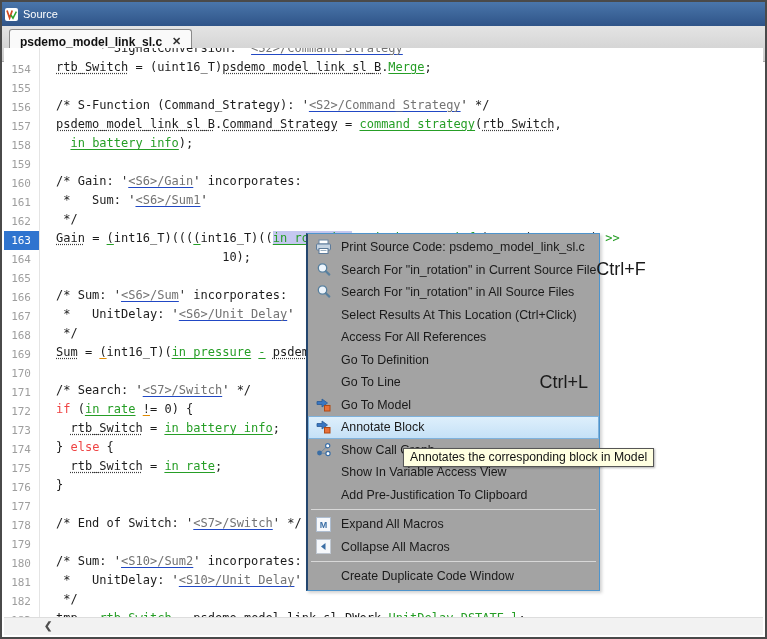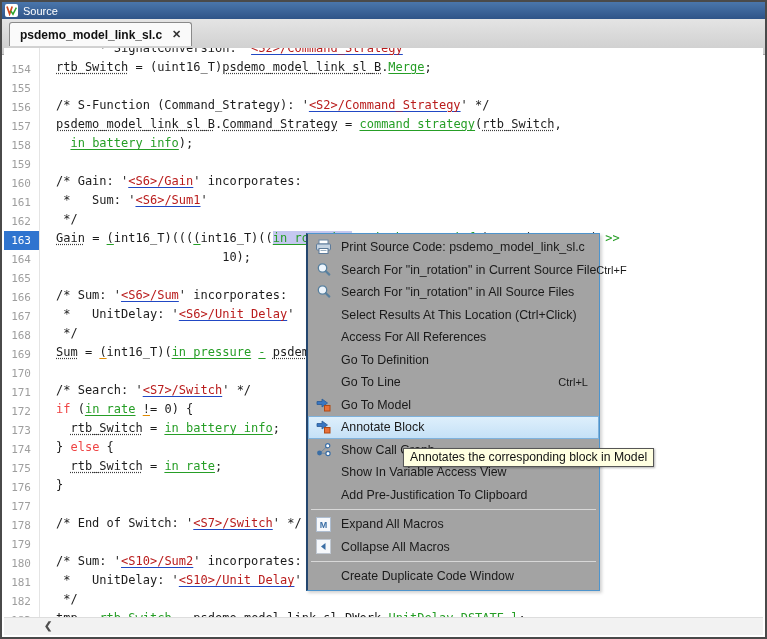--- a/index.html
+++ b/index.html
@@ -4,21 +4,21 @@
 <style>
   * { margin:0; padding:0; box-sizing:border-box; }
   html,body { width:767px; height:639px; background:#8a8a8a; }
   .window {
     position:relative; width:767px; height:639px;
     border:2px solid #4a4a4a; background:#fff; overflow:hidden;
     font-family:"Liberation Sans", sans-serif;
   }
   
   .titlebar {
-    height:17px; background:linear-gradient(#4a76ab,#2f5488);
+    height:24px; background:linear-gradient(#4a76ab,#2f5488);
     display:flex; align-items:center; gap:5px; padding-left:3px;
   }
   .app-icon {
     width:13px; height:13px; background:#fff; border-radius:2px;
     display:flex; align-items:center; justify-content:center; flex:0 0 13px;
   }
   .title-text { color:#fff; font-size:11px; }
   
   .tabbar {
     height:36px; background:linear-gradient(#e4e4e4,#cdcdcd);
@@ -43,40 +43,40 @@
     color:#9e9e9e; font:11px "DejaVu Sans Mono", monospace;
     border-right:1px solid #e4e4e4; line-height:19px;
   }
   .ln-sel { background:#2f74cf; color:#fff; }
   .code-text {
     font:12px "DejaVu Sans Mono", monospace; white-space:pre;
     padding-left:16px; color:#1c1c1c;
   }
   .sg-dot  { text-decoration:underline dotted #3c3c3c; text-underline-offset:2px; }
   .sg-grn  { color:#269e26; text-decoration:underline solid #269e26; text-underline-offset:2px; }
-  .sg-link { color:#b91c1c; text-decoration:underline solid #2148c4; text-underline-offset:2px; }
+  .sg-link { color:#737373; text-decoration:underline solid #2148c4; text-underline-offset:2px; }
   .sg-gu   { text-decoration:underline solid #269e26; text-underline-offset:2px; }
   .sg-ou   { text-decoration:underline solid #e08a00; text-underline-offset:2px; }
   .sg-grnt { color:#269e26; }
   .sg-kw   { color:#ef4444; }
   .sg-sel  { background:#c5c8f0; }
   
   .menu {
     position:absolute; left:304px; top:231px; width:294px;
     background:#a3a3a3; border:1px solid #4e94cc; border-left:2px solid #24466e;
     padding:2px 0; z-index:5; box-shadow:2px 2px 3px rgba(0,0,0,0.18);
   }
   .menu-item { display:flex; align-items:center; height:22.5px; padding-left:3px; }
   .menu-item.hl {
     background:linear-gradient(#dff0fc,#c4e0f6);
     box-shadow:inset 0 0 0 1px #7fb2dc;
   }
   .mi-icon { flex:0 0 25px; width:25px; display:flex; justify-content:center; align-items:center; }
   .mi-label { font-size:12.4px; color:#1a1a1a; margin-left:5px; white-space:nowrap; }
-  .mi-shortcut { margin-left:auto; padding-right:11px; font-size:11px; color:#1a1a1a; }
+  .mi-shortcut { margin-left:auto; padding-right:11px; font-size:18px; color:#1a1a1a; }
   .menu-sep { height:1px; background:#d8d8d8; margin:3px 3px; }
   .tooltip {
     position:absolute; left:95px; top:214px; height:19px;
     background:#ffffe1; border:1px solid #565656; padding:0 6px;
     font-size:12.2px; color:#111; white-space:nowrap; line-height:17px;
     box-shadow:1px 1px 2px rgba(0,0,0,0.3);
   }
   
   .hscroll {
     position:absolute; left:2px; right:2px; bottom:2px; height:18px;

